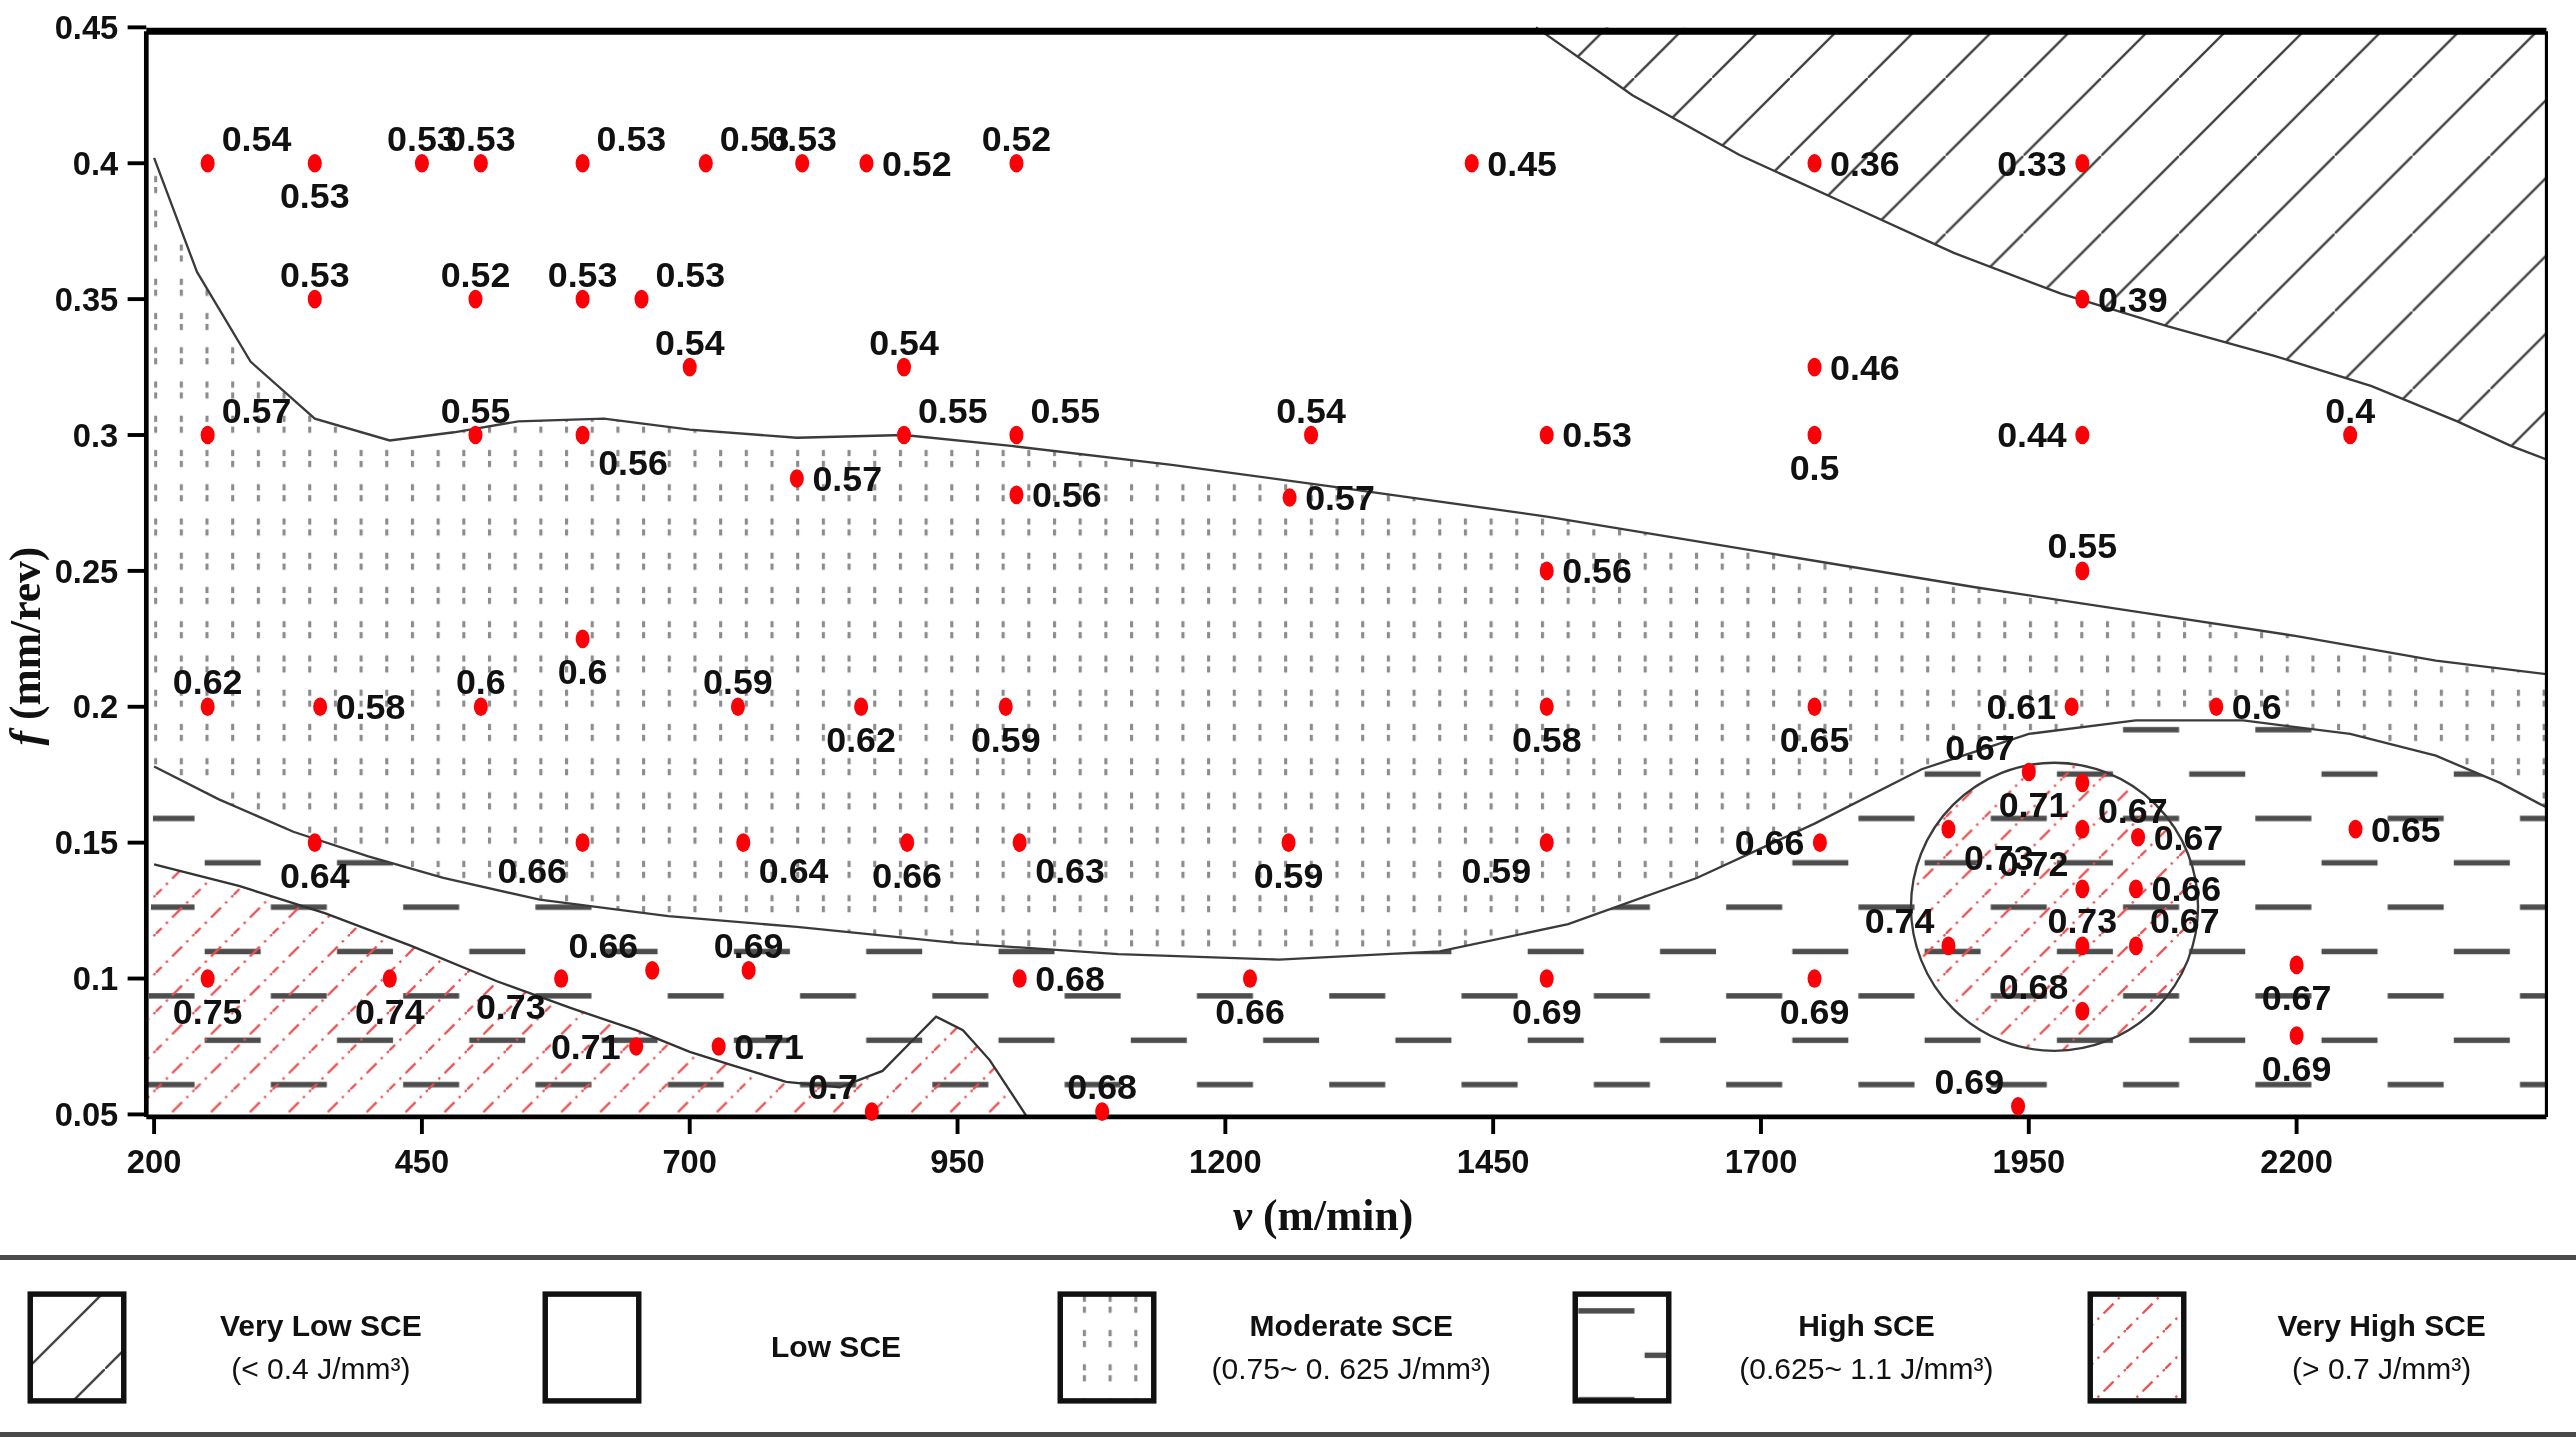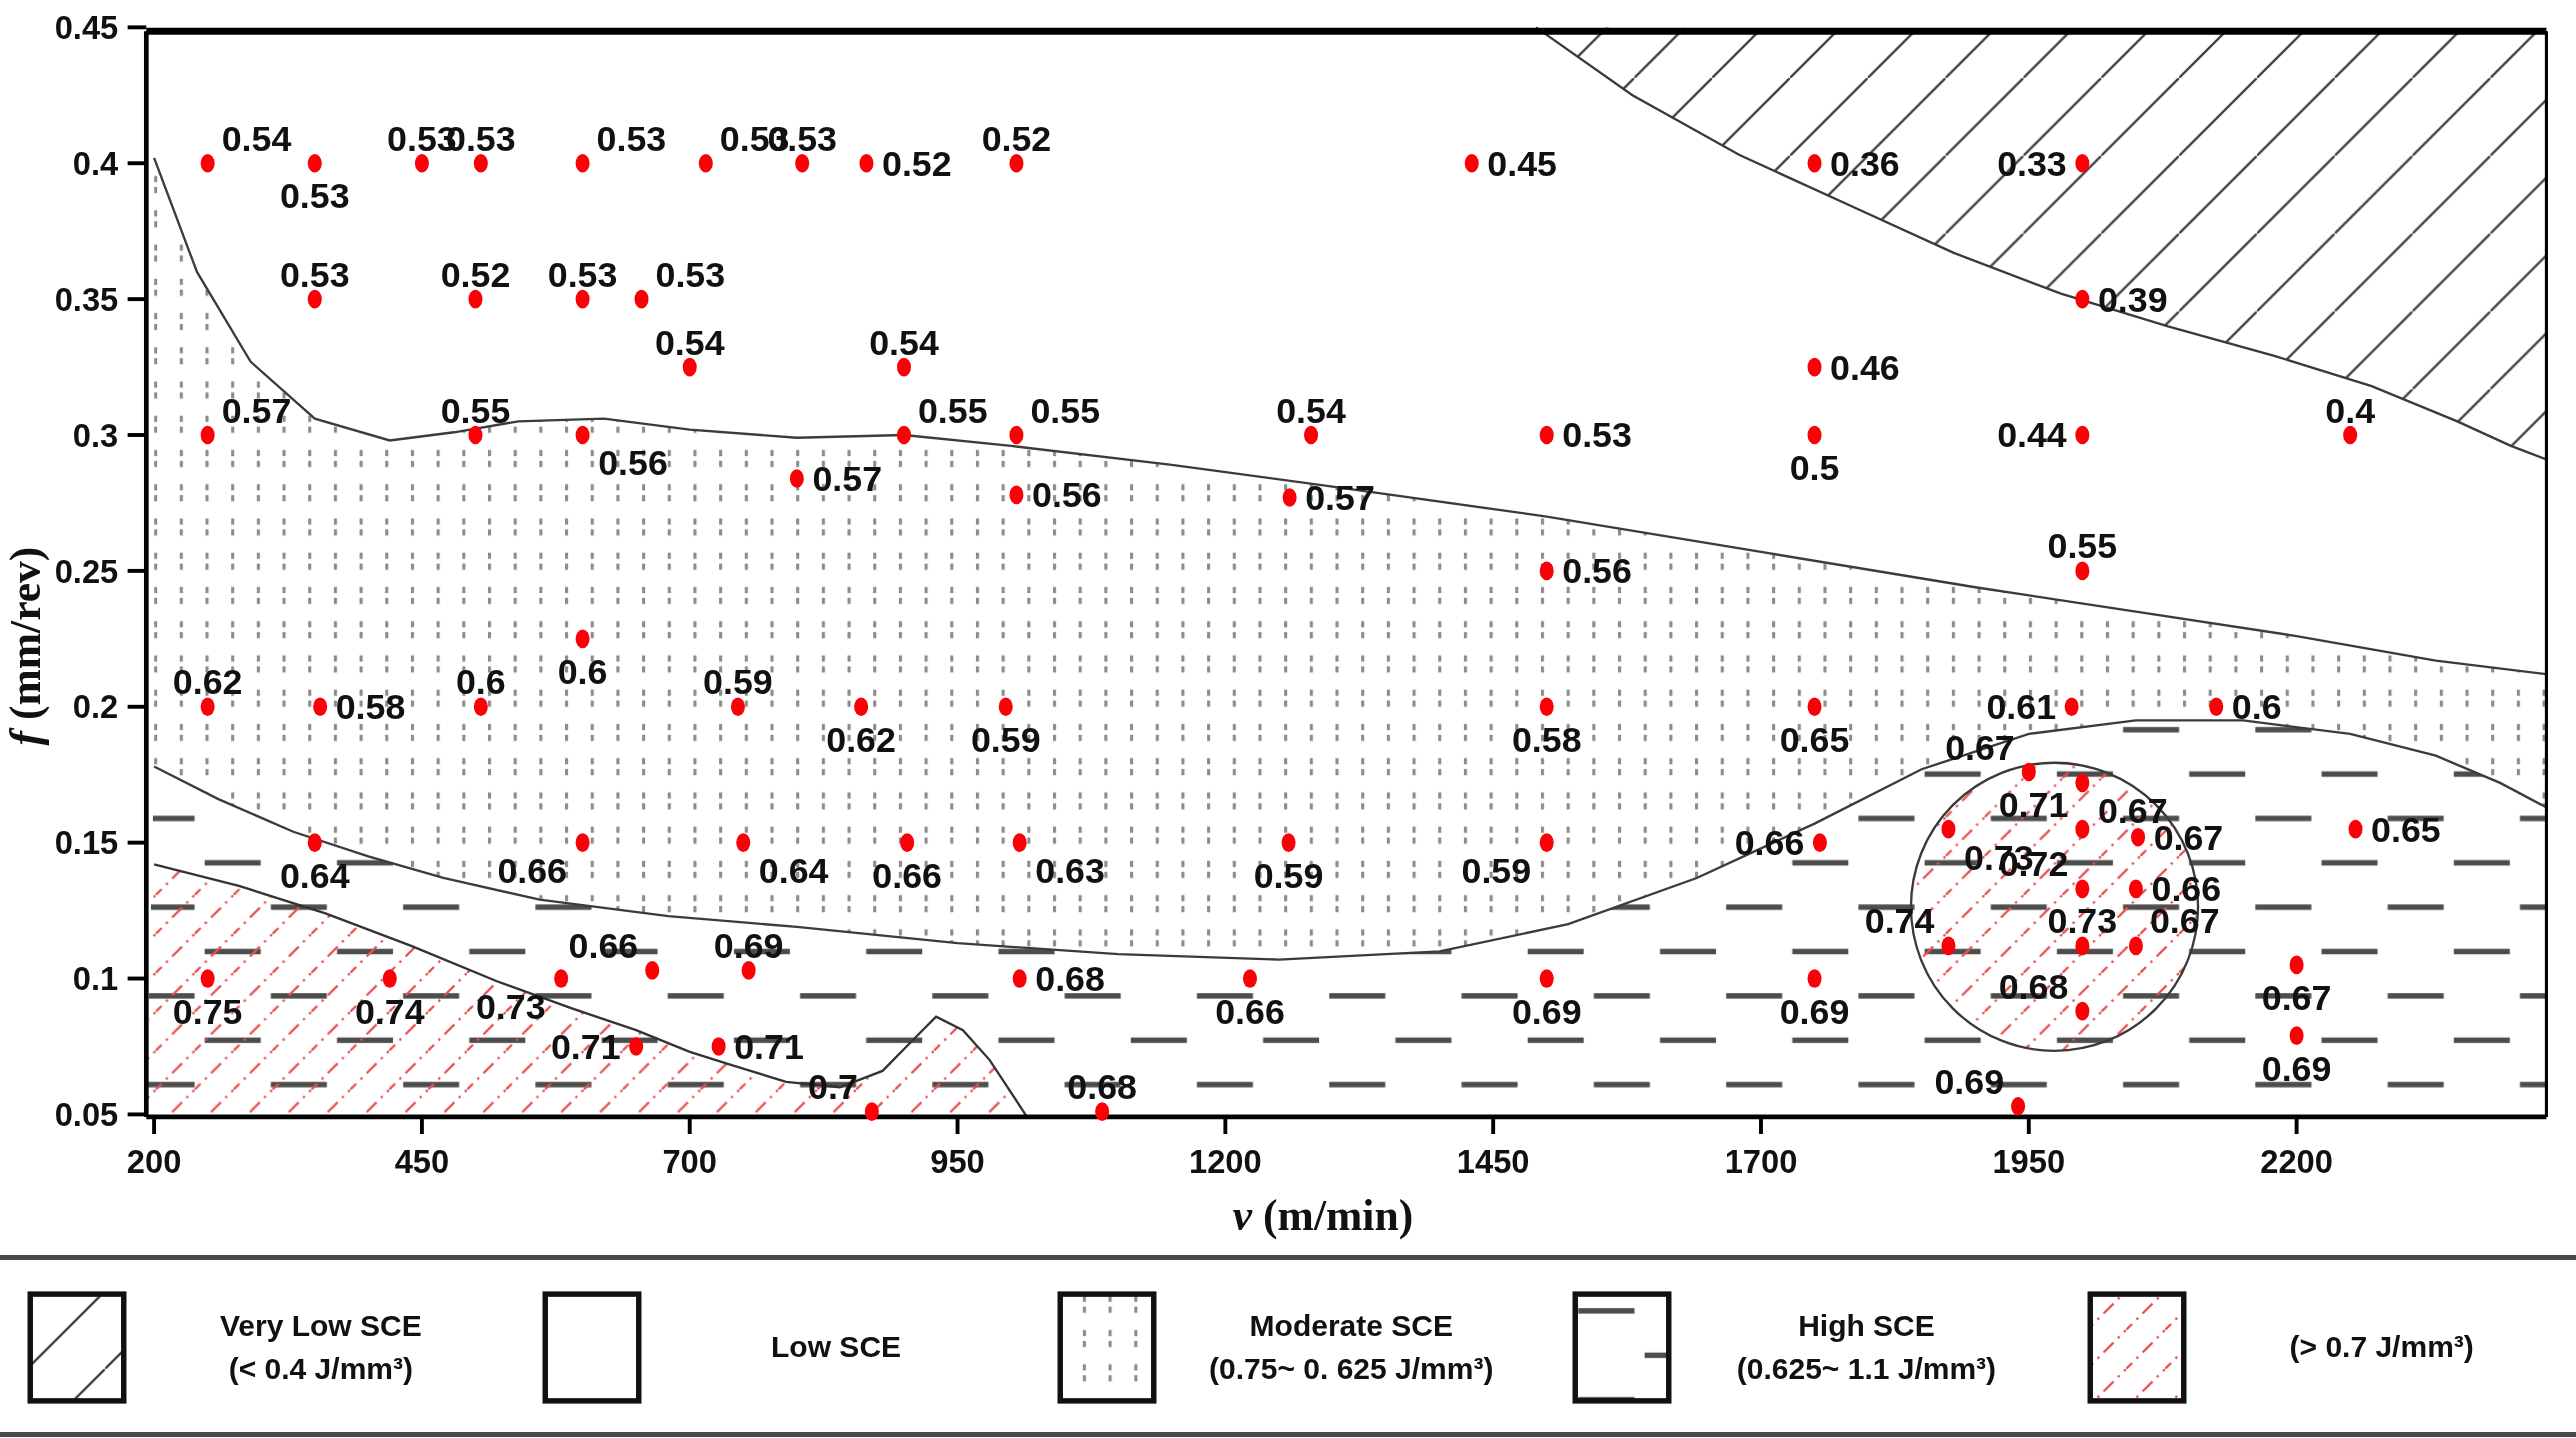--- a/index.html
+++ b/index.html
@@ -9,21 +9,21 @@
   #chart svg{display:block;}
   .sep{position:absolute;left:0;width:2576px;height:5.4px;background:#4a4a4a;}
   #sep-top{top:1255px;}
   #sep-bottom{top:1432px;}
   .legend{position:absolute;left:0;top:1269px;width:2576px;height:156px;
           display:flex;flex-direction:row;align-items:center;}
   .legend-item{flex:1 1 0;display:flex;align-items:center;height:132px;}
   .swatch{margin-left:26.5px;flex:0 0 auto;}
   .legend-text{flex:1 1 auto;text-align:center;color:#111;font-weight:bold;
                font-size:30px;line-height:1.45;}
-  .legend-text .range{font-weight:bold;}
+  .legend-text .range{font-weight:normal;}
 </style>
 </head>
 <body>
 
 <div class="stage">
   <div id="chart">
       <svg width="2576" height="1261" viewBox="0 0 3310 1620" xmlns="http://www.w3.org/2000/svg">
         <defs>
           <pattern id="p-dots" width="33" height="44" patternUnits="userSpaceOnUse">
             <rect x="0" y="6" width="4" height="8" fill="#8c8c8c"></rect>
@@ -307,20 +307,21 @@
       <div class="legend-text">
         <div>High SCE</div>
         <div class="range">(0.625~ 1.1 J/mm³)</div>
       </div>
     </div>
     <div class="legend-item">
       <svg class="swatch" width="100" height="113" viewBox="0 0 128 145">
         <rect x="4" y="4" width="120" height="137" fill="url(#p-hatch-red)" stroke="#111" stroke-width="7"></rect>
       </svg>
       <div class="legend-text">
+        <div>Very High SCE</div>
         <div class="range">(&gt; 0.7 J/mm³)</div>
       </div>
     </div>
   </div>
 
   <div class="sep" id="sep-bottom"></div>
 </div>
 
 
 </body></html>

